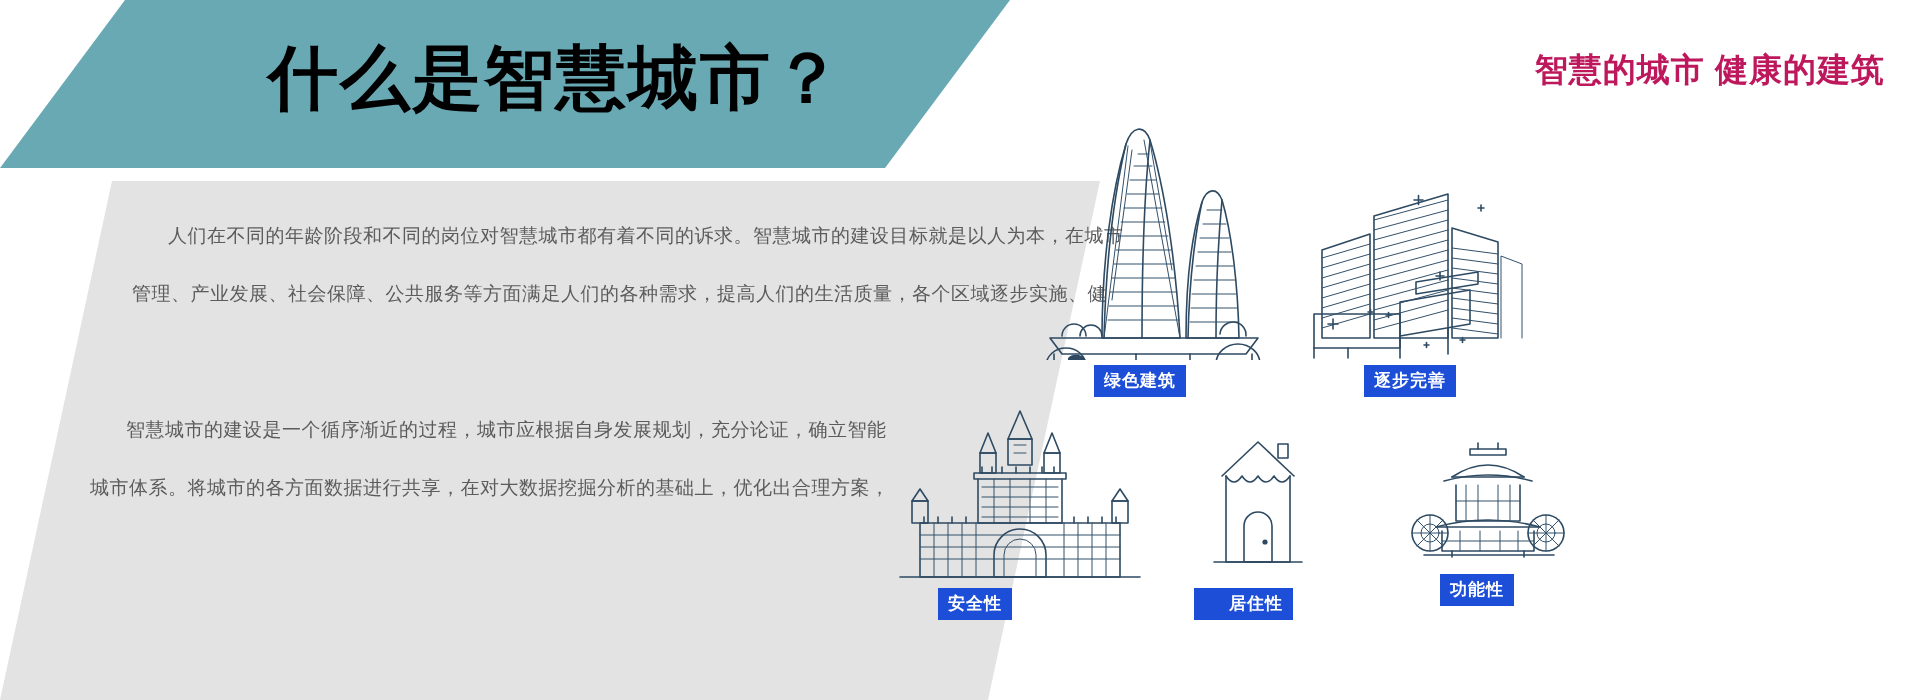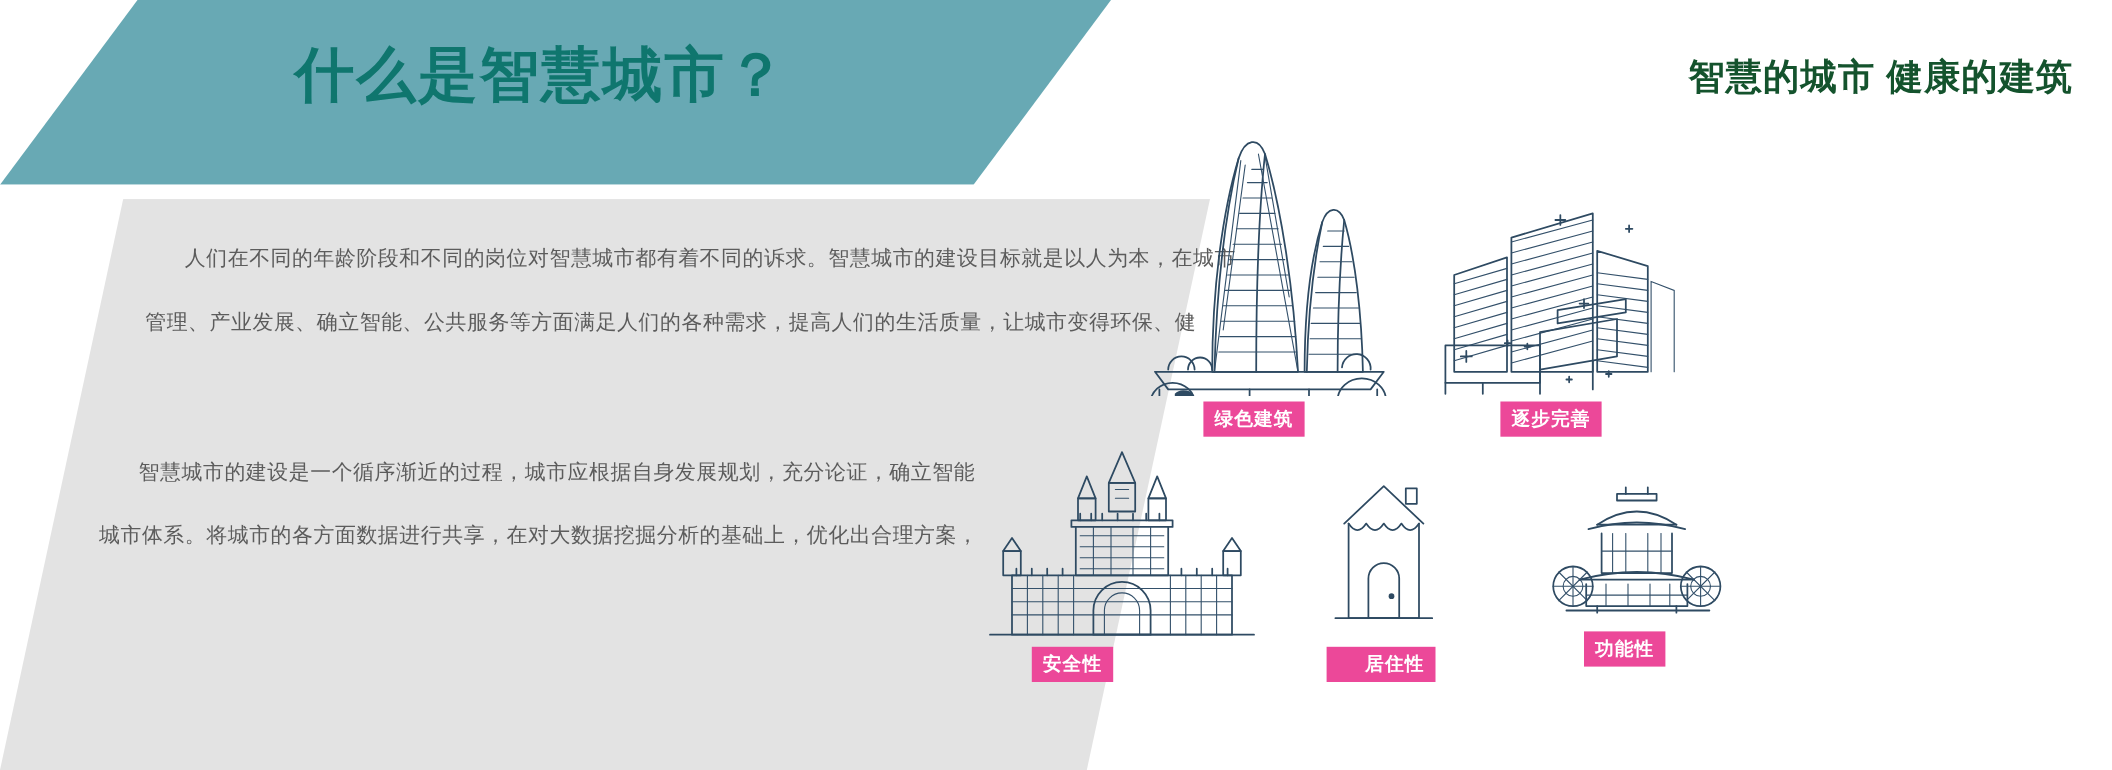--- a/index.html
+++ b/index.html
@@ -16,33 +16,33 @@
     position: absolute;
     left: 0px; top: 0px;
     width: 1010px; height: 168px;
     background: #68a9b4;
     clip-path: polygon(125px 0, 1010px 0, 885px 168px, 0px 168px);
     display: flex; align-items: center;
   }
   .title-text {
     position: absolute;
     left: 268px; top: 36px;
-    color: #0f766e;
-    font-size: 54px;
+    color: #000000;
+    font-size: 70px;
     font-weight: bold;
     letter-spacing: 2px;
     line-height: 1.2;
     white-space: nowrap;
   }
 
   
   .right-headline {
     position: absolute;
     right: 35px; top: 48px;
-    color: #14532d;
+    color: #be185d;
     font-size: 33px;
     font-weight: bold;
     letter-spacing: 1px;
     white-space: nowrap;
   }
 
   
   .body-panel {
     position: absolute;
     left: 0px; top: 181px;
@@ -67,39 +67,39 @@
   .p2 { left: 90px; top: 220px; }
   .para .ln { display: block; }
   .para .indent { padding-left: 36px; }
 
   
   .illus-area { position: absolute; left: 1030px; top: 110px; width: 890px; height: 540px; }
   .fig { position: absolute; }
   .fig svg { display: block; }
   .badge {
     position: absolute;
-    background: #ec4899;
+    background: #1d4ed8;
     color: #ffffff;
     font-size: 17px;
     font-weight: bold;
     letter-spacing: 1px;
     padding: 4px 10px 5px 10px;
     white-space: nowrap;
     text-align: center;
     font-family: Liberation Serif, serif;
   }
   
   #fig-green   { left: 10px;  top: 0px;   width: 230px; height: 250px; }
   #badge-green { left: 64px;  top: 255px; }
   #fig-health  { left: 278px; top: 62px;  width: 230px; height: 190px; }
   #badge-health{ left: 334px; top: 255px; }
   #fig-safety  { left: -140px;top: 295px; width: 260px; height: 180px; }
   #badge-safety{ left: -92px; top: 478px; }
   #fig-live    { left: 168px; top: 320px; width: 120px; height: 150px; }
-  #badge-live  { left: 176px; top: 478px; padding-left: 35px; }
+  #badge-live  { left: 164px; top: 478px; padding-left: 35px; }
   #fig-func    { left: 378px; top: 325px; width: 160px; height: 145px; }
   #badge-func  { left: 410px; top: 464px; }
 
   .ink { fill: none; stroke: #2e4a62; stroke-width: 1.6; stroke-linecap: round; stroke-linejoin: round; }
   .ink-thin { fill: none; stroke: #33506a; stroke-width: 1; stroke-linecap: round; }
   .ink-fill { fill: #2e4a62; stroke: none; }
 </style>
 </head>
 <body>
 
@@ -107,21 +107,21 @@
 
   <div class="title-band"></div>
   <div class="title-text">什么是智慧城市？</div>
 
   <div class="right-headline">智慧的城市  健康的建筑</div>
 
   <div class="body-panel"></div>
   <div class="body-copy">
     <div class="para p1">
       <span class="ln indent">人们在不同的年龄阶段和不同的岗位对智慧城市都有着不同的诉求。智慧城市的建设目标就是以人为本，在城市</span>
-      <span class="ln">管理、产业发展、确立智能、公共服务等方面满足人们的各种需求，提高人们的生活质量，让城市变得环保、健</span>
+      <span class="ln">管理、产业发展、社会保障、公共服务等方面满足人们的各种需求，提高人们的生活质量，各个区域逐步实施、健</span>
     </div>
     <div class="para p2">
       <span class="ln indent">智慧城市的建设是一个循序渐近的过程，城市应根据自身发展规划，充分论证，确立智能</span>
       <span class="ln">城市体系。将城市的各方面数据进行共享，在对大数据挖掘分析的基础上，优化出合理方案，</span>
     </div>
   </div>
 
   <div class="illus-area">
 
     <div class="fig" id="fig-green">

